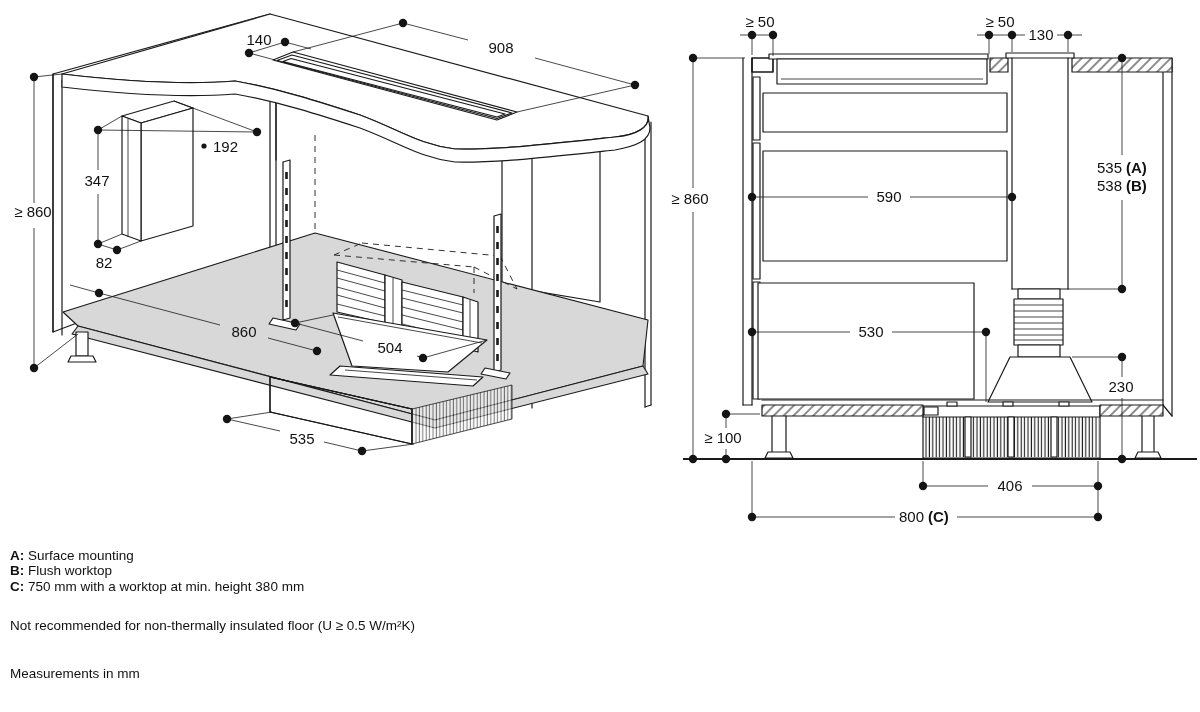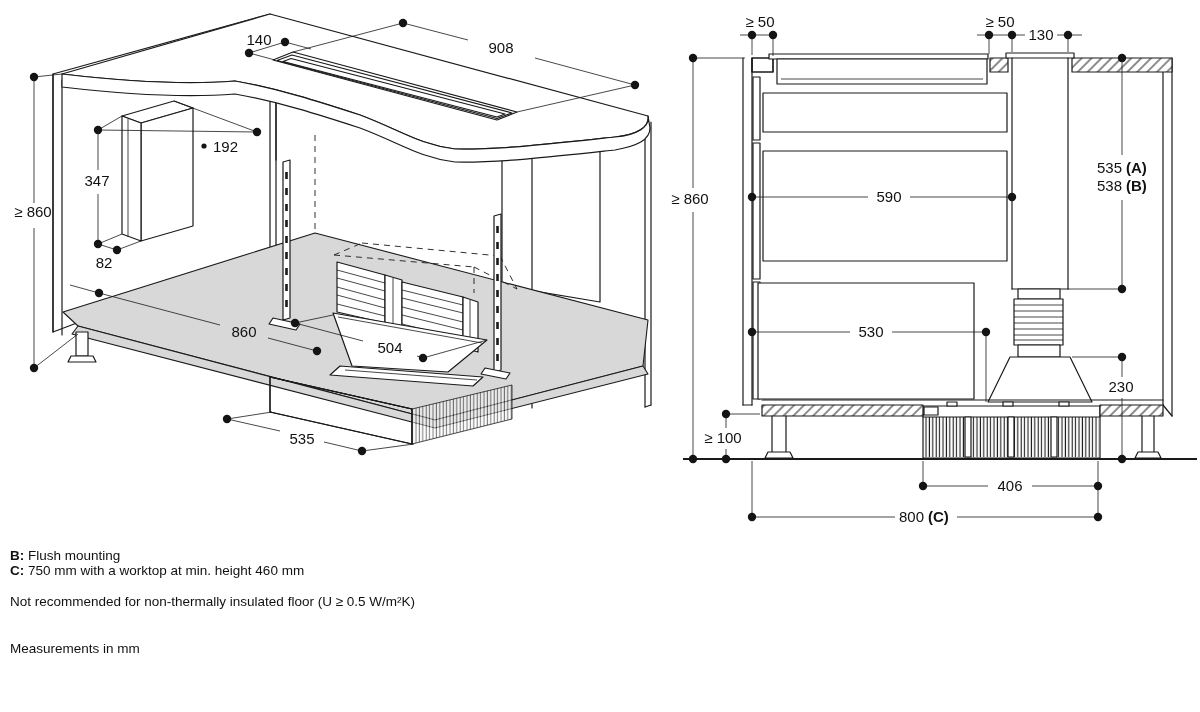--- a/index.html
+++ b/index.html
@@ -10,21 +10,21 @@
   .lnf{stroke:#1a1a1a;stroke-width:1.2;fill:#ffffff;stroke-linejoin:round;}
   .thin{stroke:#1a1a1a;stroke-width:0.8;fill:none;}
   .dash{stroke:#1a1a1a;stroke-width:0.9;fill:none;stroke-dasharray:6 5;}
   .grayf{fill:#d8d8d8;stroke:#1a1a1a;stroke-width:1.1;stroke-linejoin:round;}
   .dot{fill:#141414;stroke:none;}
   .dim{font:15px "Liberation Sans",sans-serif;fill:#111;}
   .bold{font-weight:bold;}
   #notes{position:absolute;left:10px;top:548px;width:760px;
          font:13.5px/15.4px "Liberation Sans",sans-serif;color:#111;}
   #notes p{margin:0;}
-  #notes .sp1{margin-top:15px;}
+  #notes .sp1{margin-top:24px;}
   #notes .sp2{margin-top:32px;}
 </style>
 </head>
 <body>
 
 <div id="stage">
 <svg width="1200" height="545" viewBox="0 0 1200 545">
   <defs>
     <pattern id="hatch45" width="7" height="7" patternUnits="userSpaceOnUse" patternTransform="rotate(45)">
       <rect width="7" height="7" fill="#fff"></rect>
@@ -398,18 +398,19 @@
       <line class="thin" x1="752" y1="517" x2="895" y2="517"></line>
       <line class="thin" x1="957" y1="517" x2="1098" y2="517"></line>
       <circle class="dot" cx="752" cy="517" r="4.2"></circle>
           <circle class="dot" cx="1098" cy="517" r="4.2"></circle>
       <text class="dim" x="899" y="522"><tspan>800</tspan><tspan class="bold" dx="4">(C)</tspan></text>
     </g>
   </g>
 </svg>
 
   <div id="notes">
-    <p><b>B:</b> <span>Flush mounting</span></p>
-    <p><b>C:</b> <span>750 mm with a worktop at min. height 460 mm</span></p>
+    <p><b>A:</b> <span>Surface mounting</span></p>
+    <p><b>B:</b> <span>Flush worktop</span></p>
+    <p><b>C:</b> <span>750 mm with a worktop at min. height 380 mm</span></p>
     <p class="sp1"><span>Not recommended for non-thermally insulated floor (U ≥ 0.5 W/m²K)</span></p>
     <p class="sp2"><span>Measurements in mm</span></p>
   </div>
 </div>
 
 </body></html>

